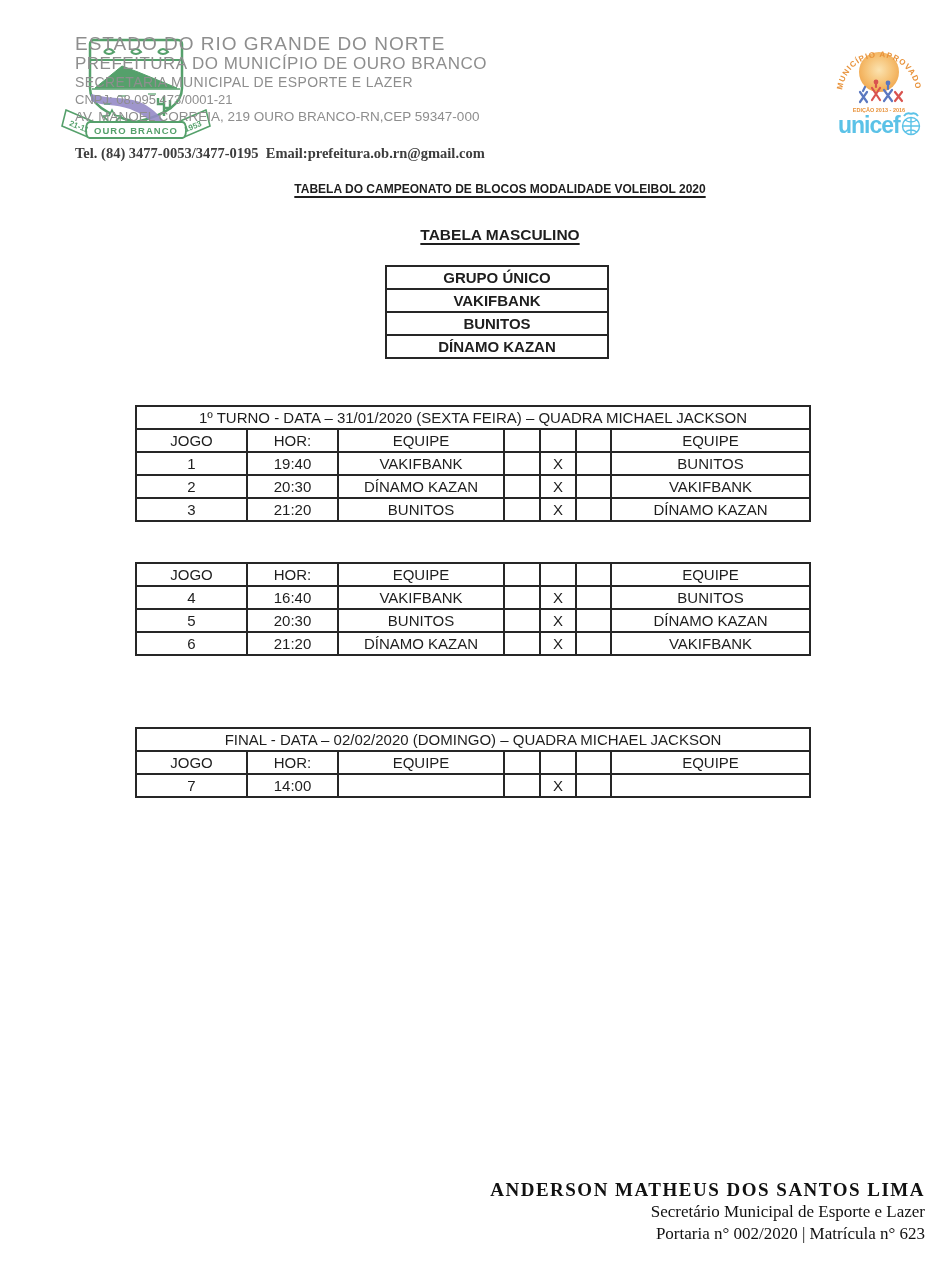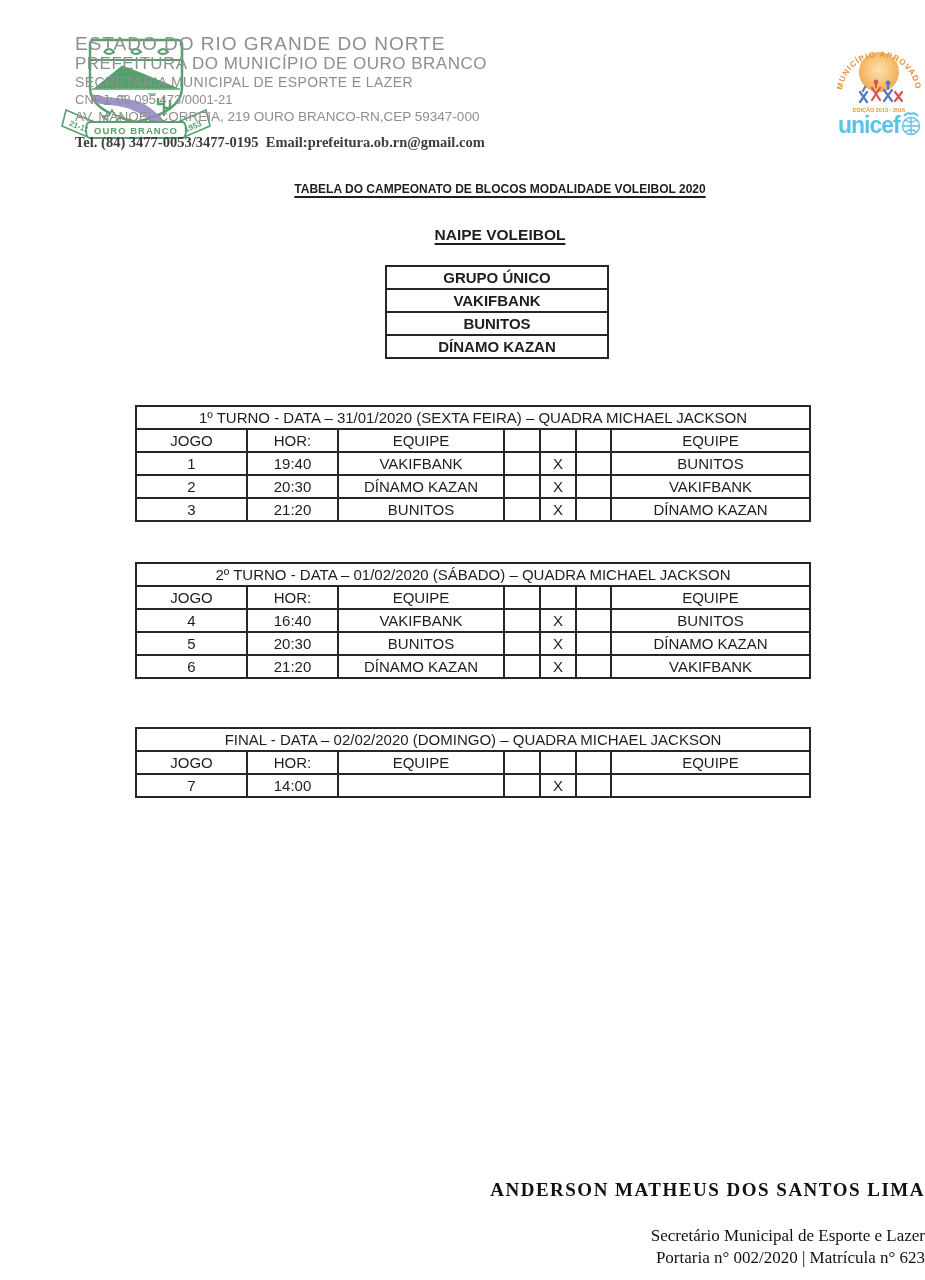--- a/index.html
+++ b/index.html
@@ -7,21 +7,21 @@
         font-family:"Liberation Sans",sans-serif;color:#1e1e1e;}
 
   
   .org-block{position:absolute;left:75px;top:34px;width:850px;text-align:left;color:#8e8e8e;}
   .org-l1{font-size:19px;letter-spacing:1px;line-height:20px;}
   .org-l2{font-size:17px;letter-spacing:.5px;line-height:20px;}
   .org-l3{font-size:14px;letter-spacing:.4px;line-height:17px;}
   .org-l4{font-size:13px;line-height:17px;}
   .org-l5{font-size:13.5px;line-height:17px;}
   .org-contact{font-family:"Liberation Serif",serif;font-weight:bold;color:#3d3d3d;
-               font-size:14.5px;line-height:19px;margin-top:8px;}
+               font-size:14.5px;line-height:19px;margin-top:19px;}
 
   .crest{position:absolute;left:60px;top:34px;}
   .unicef{position:absolute;left:834px;top:36px;}
 
   
   .doc-title{position:absolute;left:75px;top:182px;width:850px;text-align:center;
              font-size:12px;font-weight:bold;}
   .doc-title span, .doc-subtitle span{text-decoration:underline;text-decoration-thickness:2px;text-underline-offset:3px;}
   .doc-subtitle{position:absolute;left:75px;top:226px;width:850px;text-align:center;
                 font-size:15.5px;font-weight:bold;}
@@ -39,21 +39,21 @@
   .sched.t1{top:562px;}
   .sched.t2{top:727px;}
   .sched .title-row td{font-weight:normal;}
   .c-jogo{width:111px;} .c-hor{width:91px;} .c-home{width:166px;}
   .c-b1{width:36px;} .c-x{width:36px;} .c-b2{width:35px;} .c-away{width:199px;}
 
   
   .footer{position:absolute;left:75px;top:1178px;width:850px;text-align:right;
           font-family:"Liberation Serif",serif;color:#111;}
   .footer-name{font-size:19px;font-weight:bold;letter-spacing:1.5px;line-height:23px;}
-  .footer-role{font-size:17px;line-height:22px;margin-top:24px;}
+  .footer-role{font-size:17px;line-height:22px;}
   .footer-details{font-size:17px;line-height:22px;}
 </style>
 </head>
 <body>
 
 <div class="page">
 
   <svg class="crest" width="152" height="112" viewBox="0 0 152 112">
 
     <path d="M34 6 h84 a4 4 0 0 1 4 4 v44 c0 18 -20 28 -46 34 c-26 -6 -46 -16 -46 -34 v-44 a4 4 0 0 1 4 -4 z" fill="#ffffff" stroke="#55a06b" stroke-width="2.5"></path>
@@ -131,21 +131,21 @@
       <circle cx="77" cy="90" r="8.5"></circle>
       <path d="M68.5 90 h17 M77 81.5 v17 M71 84 q6 4 12 0 M71 96 q6 -4 12 0"></path>
       <path d="M70 80 q3 -4 7 -2 M84 80 q-3 -4 -7 -2" stroke-width="2"></path>
     </g>
   </svg>
 
   <div class="doc-title">
     <span>TABELA DO CAMPEONATO DE BLOCOS MODALIDADE VOLEIBOL 2020</span>
   </div>
   <div class="doc-subtitle">
-    <span>NAIPE VOLEIBOL</span>
+    <span>TABELA MASCULINO</span>
   </div>
 
   <table class="group-table">
     <tbody>
       <tr>
         <td>GRUPO ÚNICO</td>
       </tr>
       <tr>
         <td>VAKIFBANK</td>
       </tr>
@@ -215,23 +215,20 @@
     <colgroup>
       <col class="c-jogo">
         <col class="c-hor">
         <col class="c-home">
       <col class="c-b1">
         <col class="c-x">
         <col class="c-b2">
         <col class="c-away">
     </colgroup>
     <tbody>
-      <tr class="title-row">
-        <td colspan="7">2º TURNO - DATA – 01/02/2020 (SÁBADO) – QUADRA MICHAEL JACKSON</td>
-      </tr>
       <tr>
         <td>JOGO</td>
         <td>HOR:</td>
         <td>EQUIPE</td>
         <td></td>
         <td></td>
         <td></td>
         <td>EQUIPE</td>
       </tr>
       <tr>

